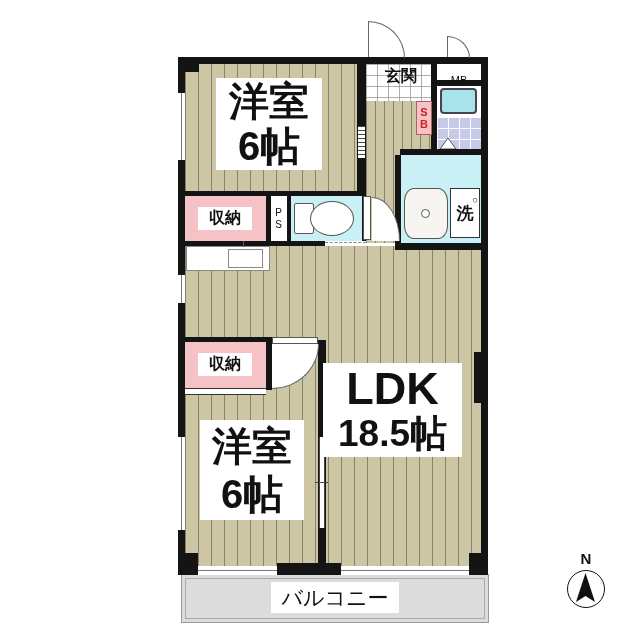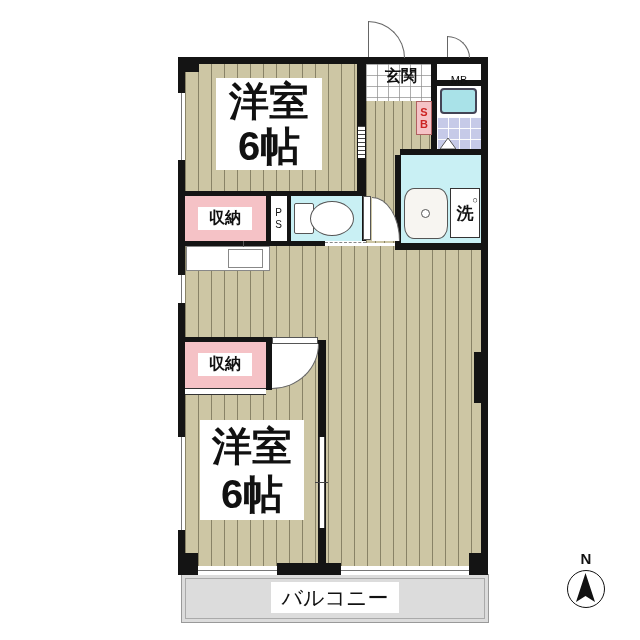--- a/index.html
+++ b/index.html
@@ -129,20 +129,24 @@
   <div class="labelbox" style="left:198px;top:207px;width:54px;height:23px;font-size:16px;font-weight:600;">
     <span>収納</span>
   </div>
   <div class="labelbox" style="left:198px;top:353px;width:54px;height:23px;font-size:16px;font-weight:600;">
     <span>収納</span>
   </div>
   <div class="labelbox" style="left:450px;top:188px;width:30px;height:50px;border:1.5px solid #333;box-sizing:border-box;font-size:17px;font-weight:600;">
     <span>洗</span>
     <span style="position:absolute;right:1px;top:6px;font-size:9px;font-weight:400;">○</span>
   </div>
+  <div class="labelbox" style="left:323px;top:363px;width:139px;height:94px;font-weight:600;">
+    <span style="font-size:45px;line-height:48px;">LDK</span>
+    <span style="font-size:37px;line-height:42px;">18.5帖</span>
+  </div>
   <div class="labelbox" style="left:200px;top:420px;width:104px;height:100px;font-size:40px;font-weight:600;line-height:48px;">
     <span>洋室</span>
     <span>6帖</span>
   </div>
   <div class="labelbox" style="left:271px;top:582px;width:128px;height:31px;font-size:21px;align-items:center;">
     <span>バルコニー</span>
   </div>
 
   <div class="labelbox" style="left:573px;top:549px;width:26px;height:18px;font-size:15px;font-weight:700;background:transparent;">
     <span>N</span>

